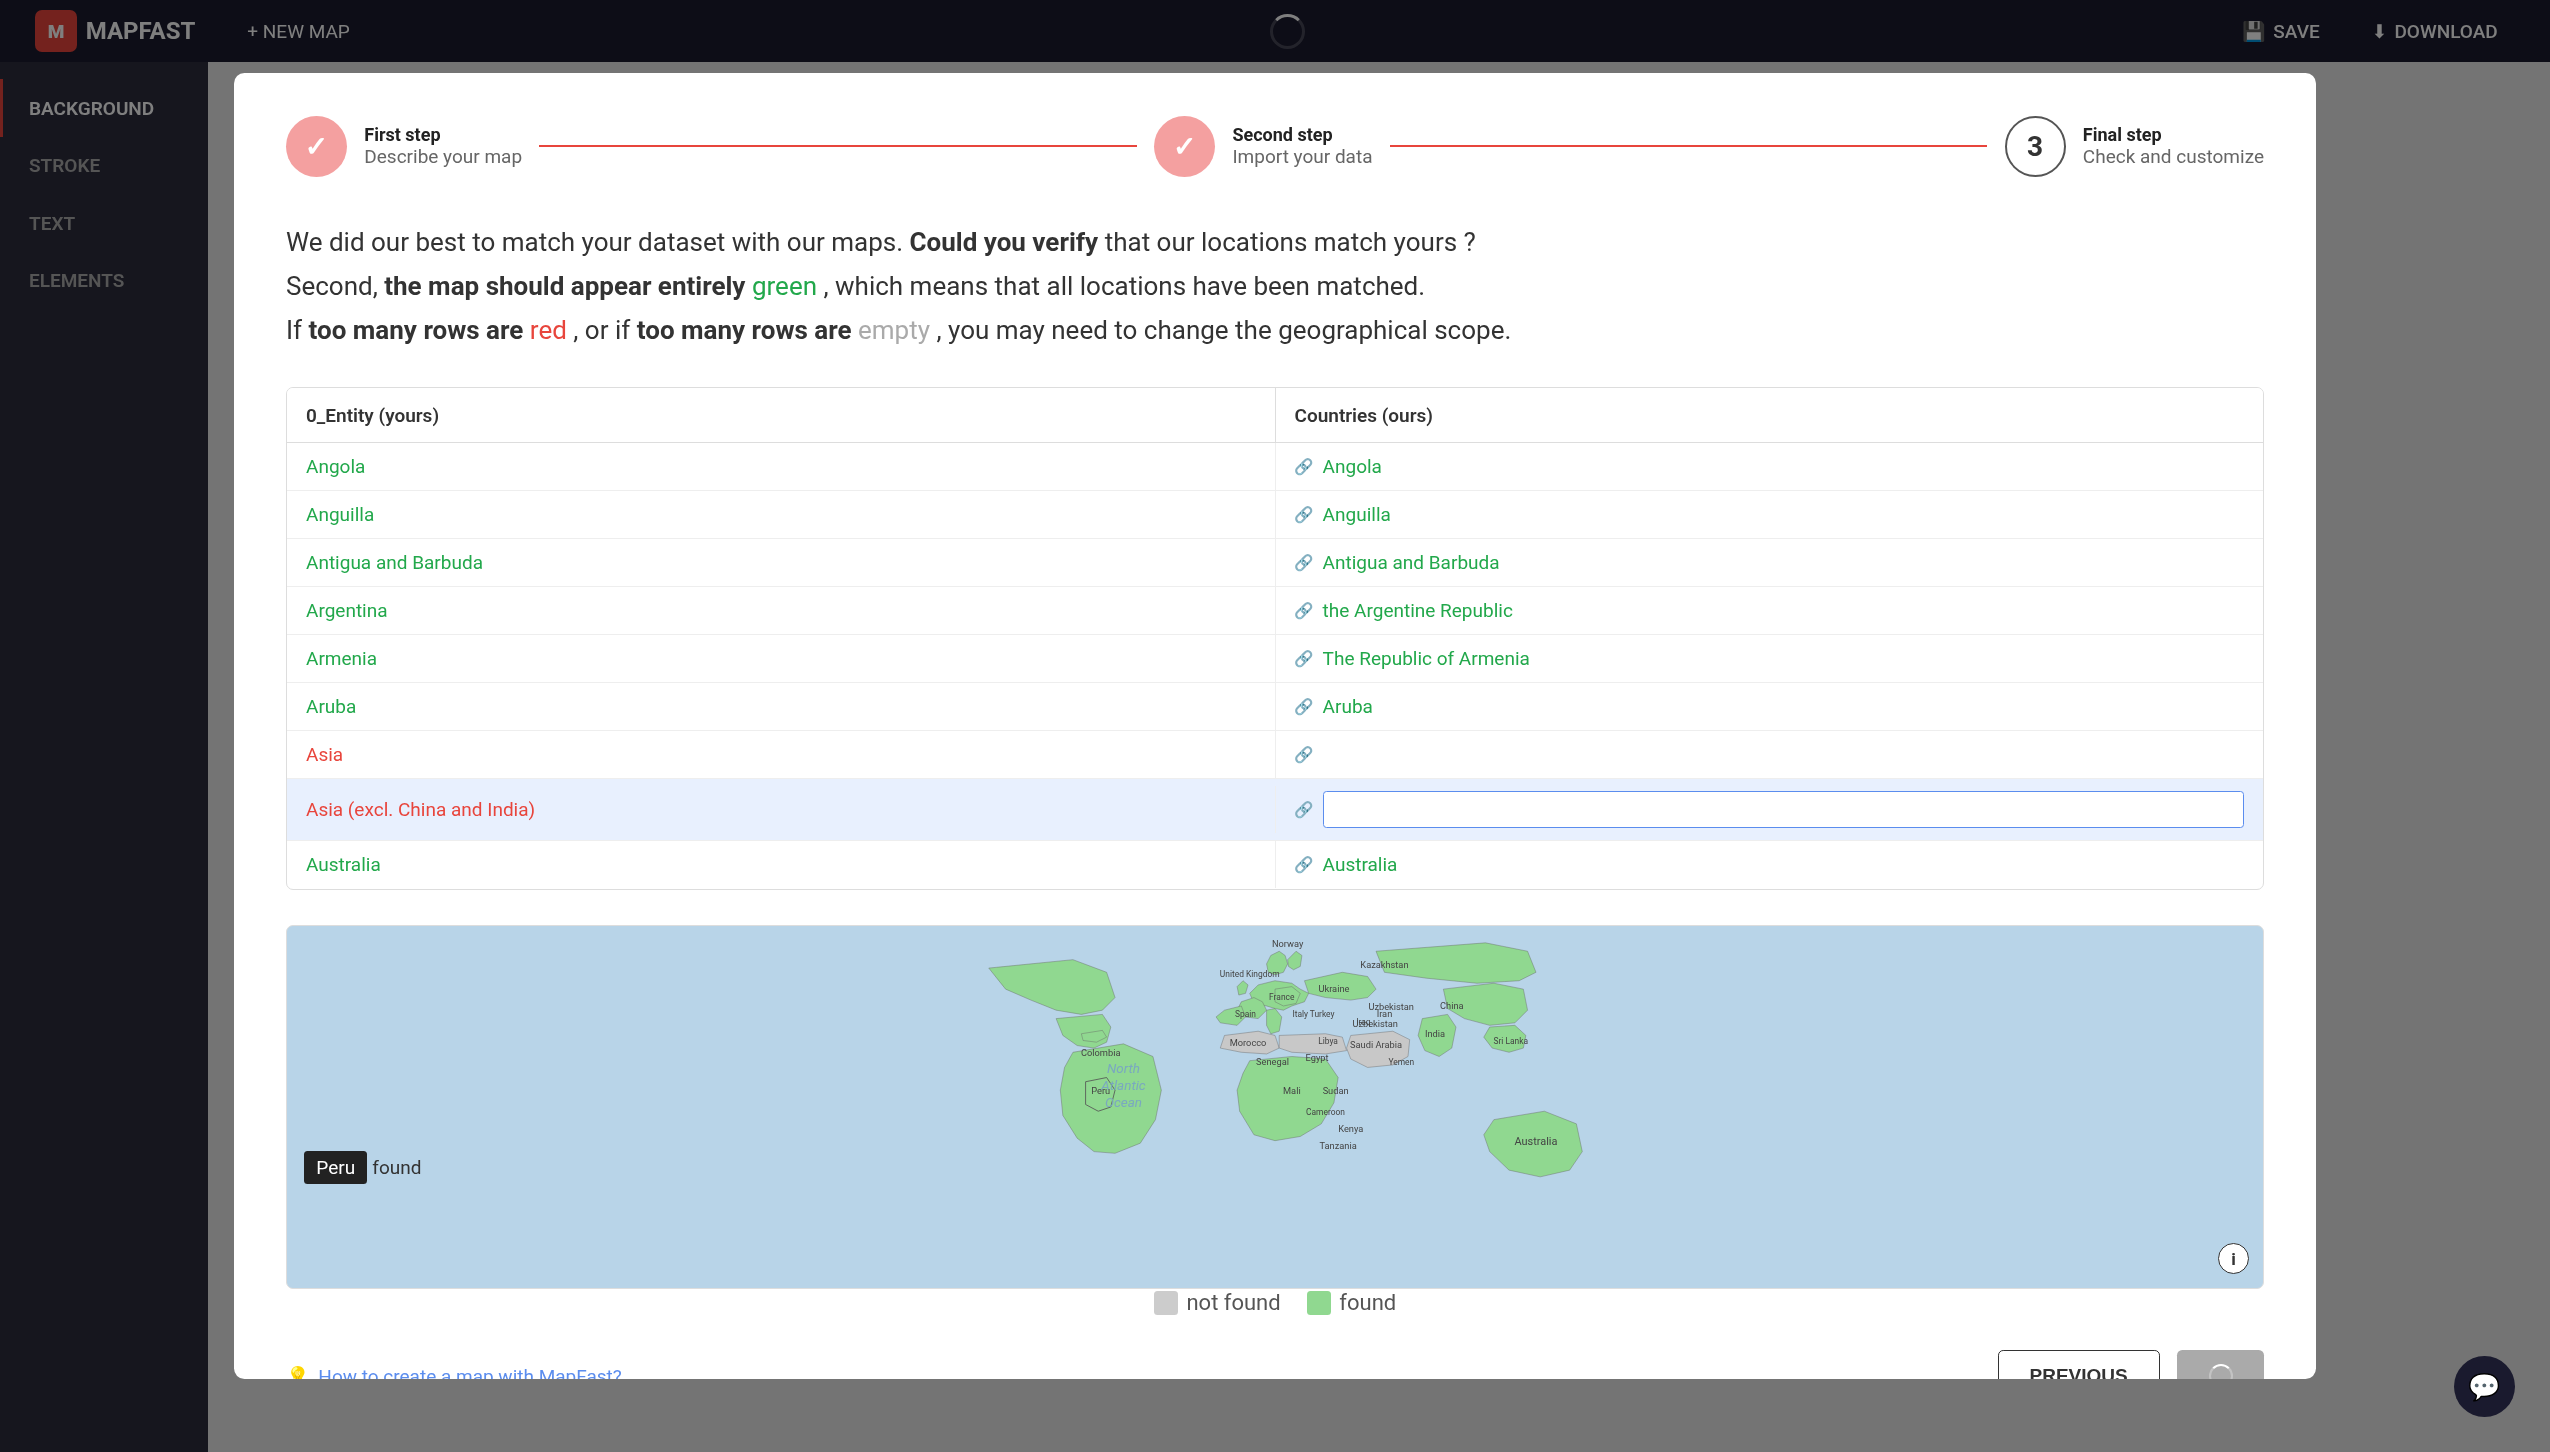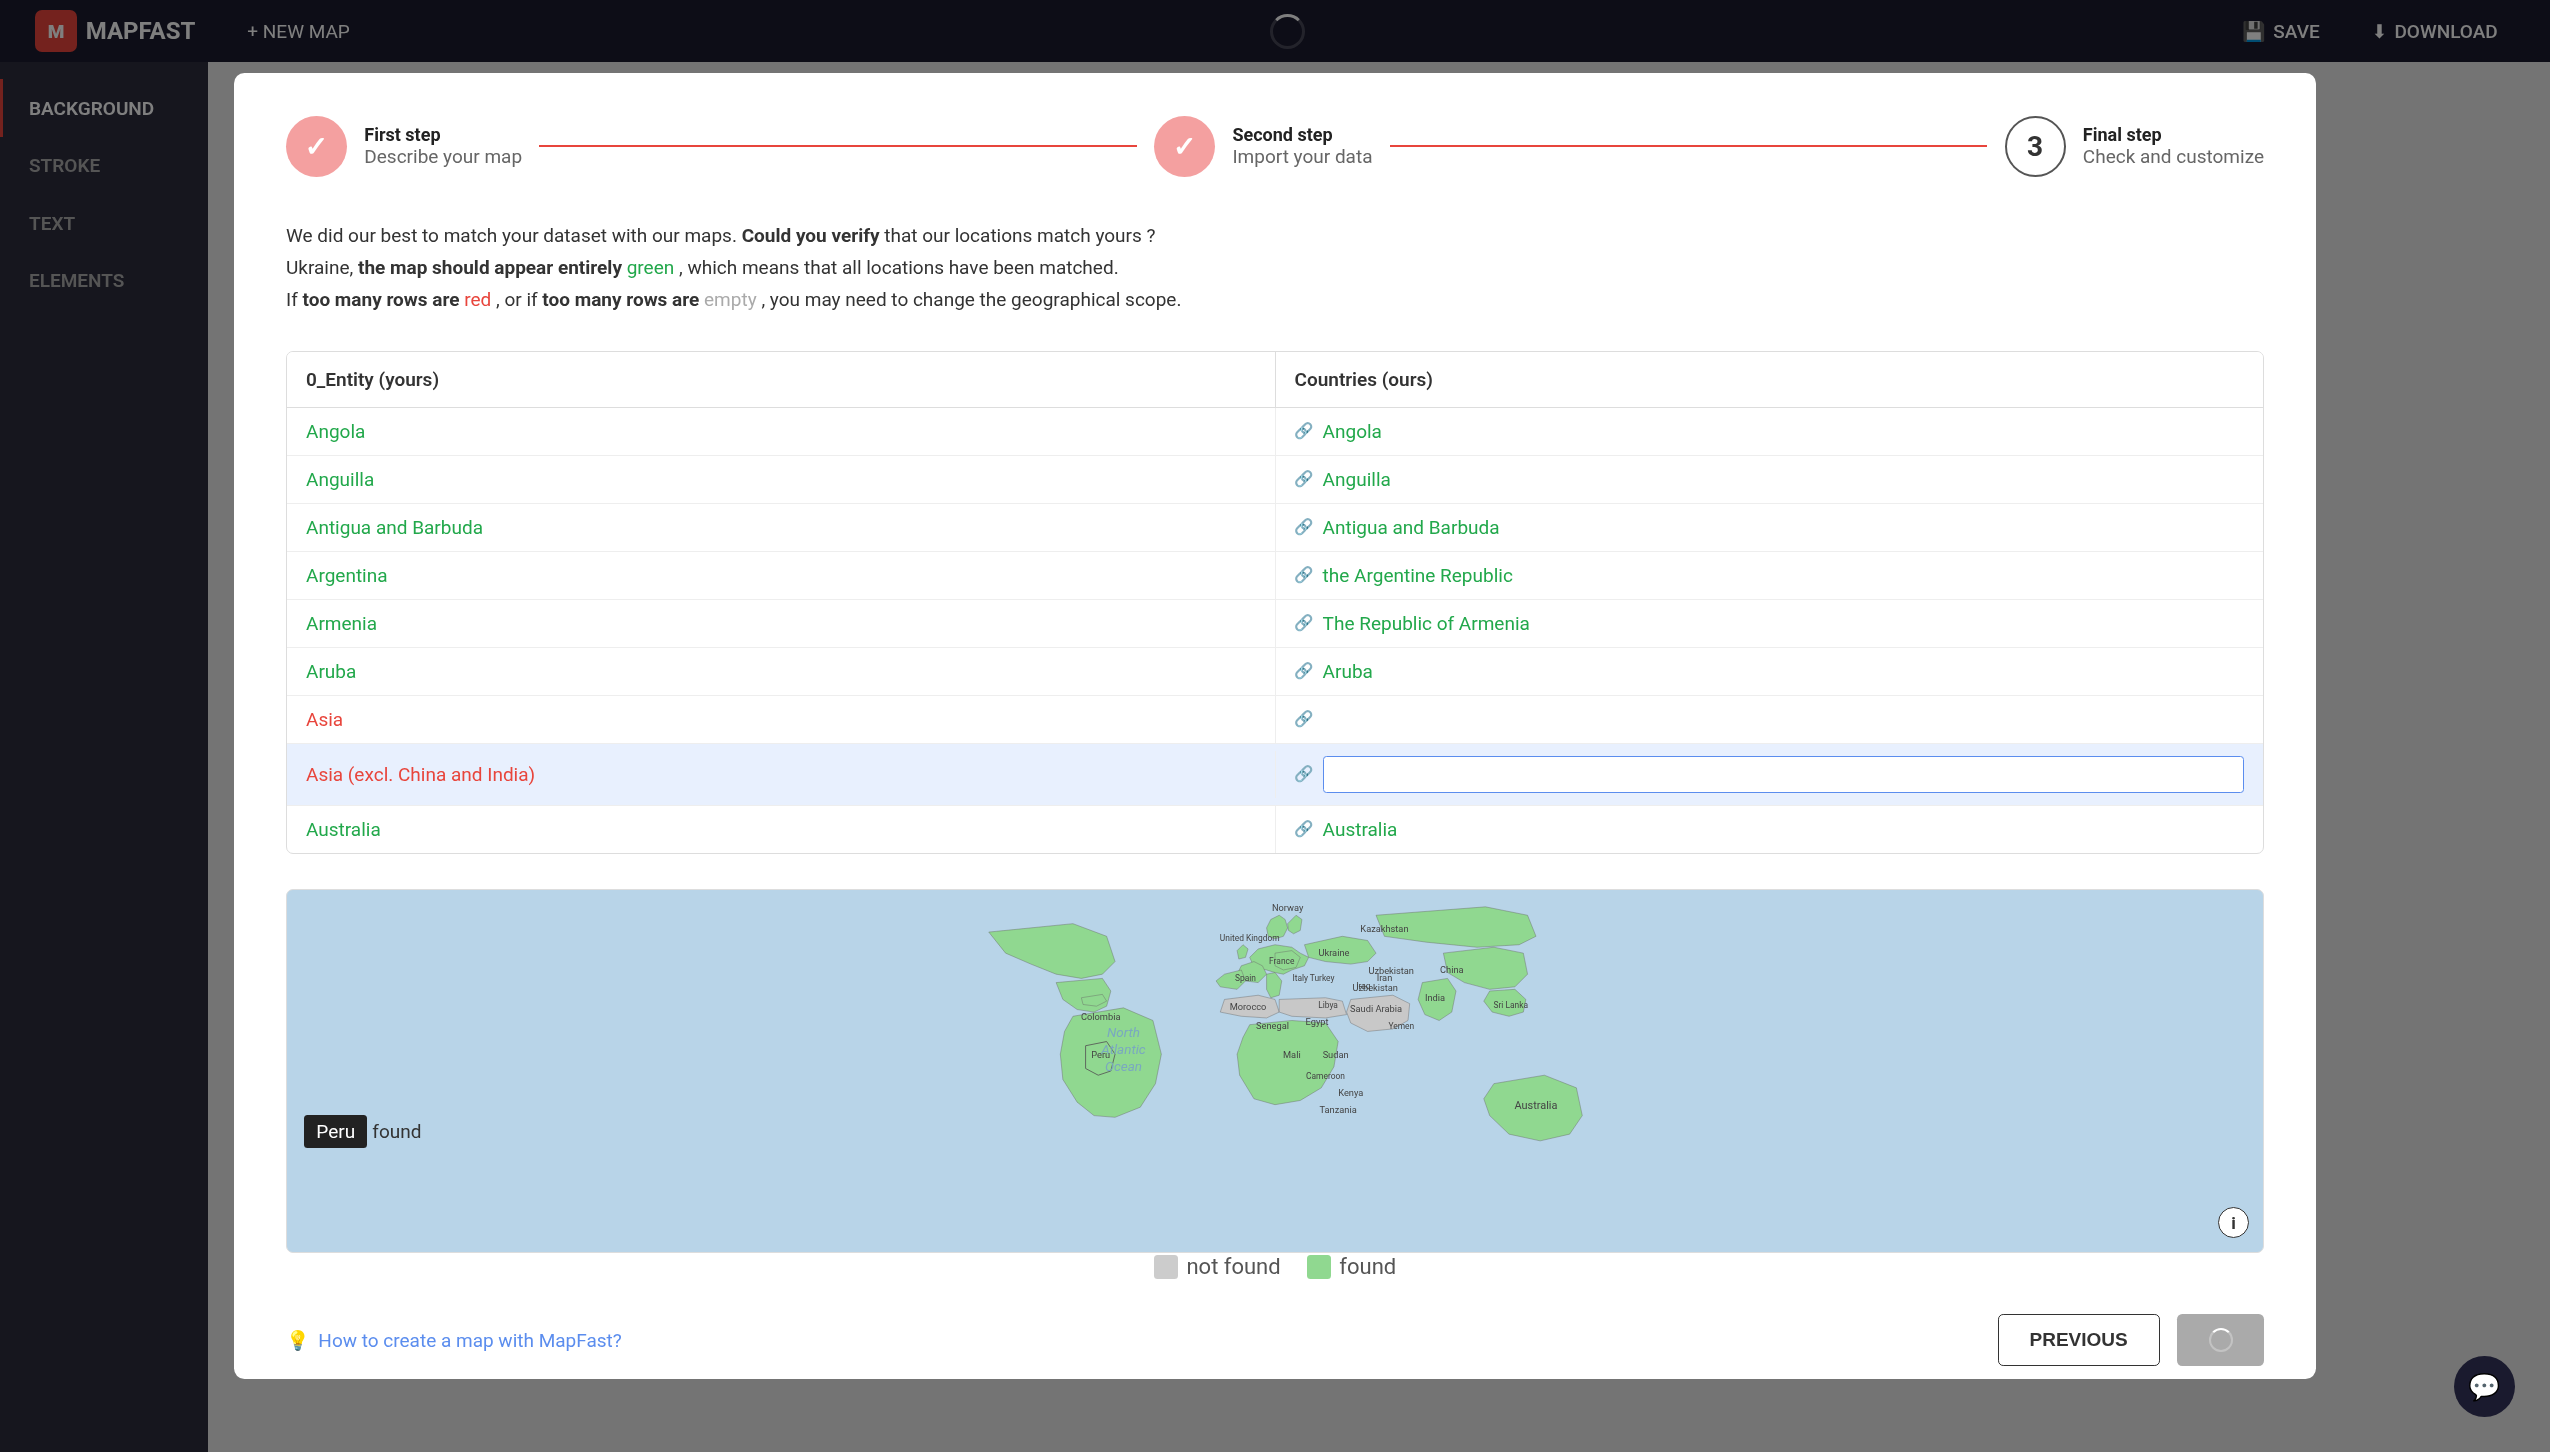--- a/index.html
+++ b/index.html
@@ -195,21 +195,21 @@
     }
     .step-line {
       flex: 1;
       height: 2.6px;
       background: #e8453c;
       margin: 0 17.3px;
     }
 
     
     .instructions {
-      font-size: 19px;
+      font-size: 26px;
       line-height: 1.7;
       color: #333;
       margin-bottom: 35px;
     }
     .instructions strong {
       font-weight: 700;
     }
     .instructions .green { color: #22a84b; margin-top: 28px; }
     .instructions .red { color: #e8453c; }
     .instructions .gray { color: #aaa; }
@@ -503,21 +503,21 @@
       </div>
     </div>
 
     <div class="instructions">
       <p>
         <span>We did our best to match your dataset with our maps. </span>
         <strong>Could you verify</strong>
         <span> that our locations match yours ?</span>
       </p>
       <p>
-        <span>Ukraine, </span>
+        <span>Second, </span>
         <strong>the map should appear entirely </strong>
         <span class="green">green</span>
         <span>, which means that all locations have been matched.</span>
       </p>
       <p>
         <span>If </span>
         <strong>too many rows are </strong>
         <span class="red">red</span>
         <span>, or if </span>
         <strong>too many rows are </strong>

